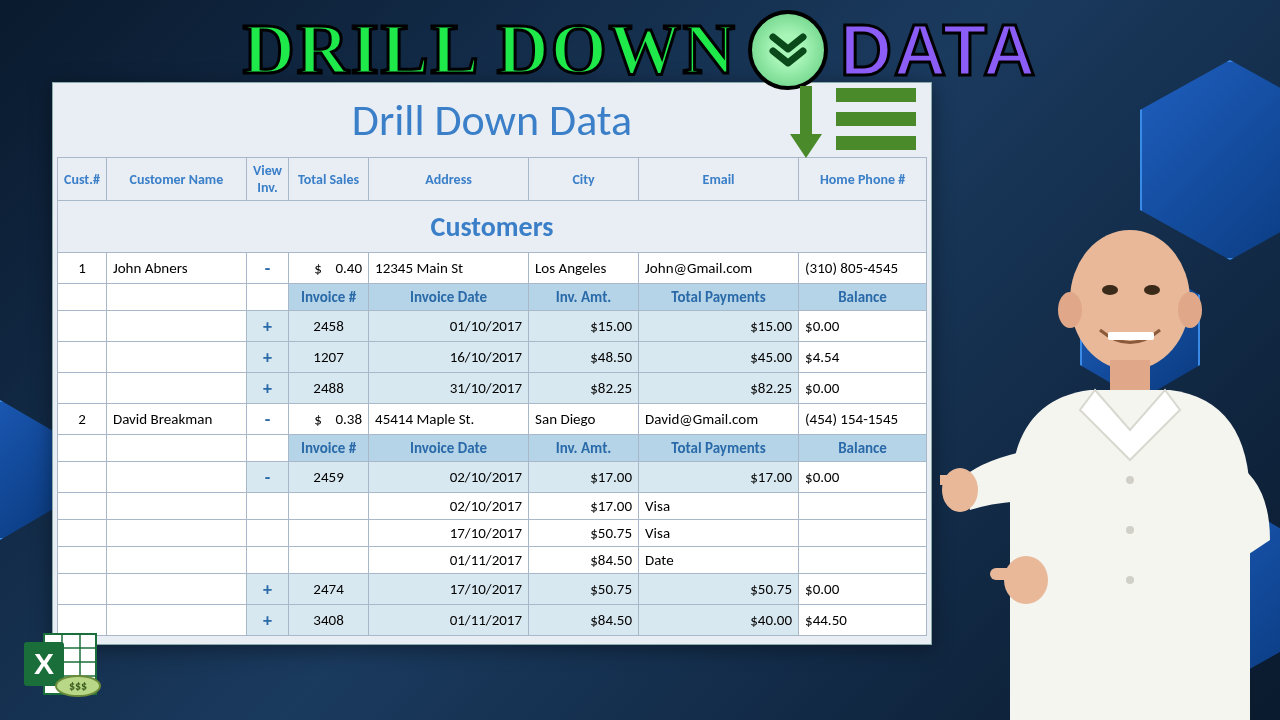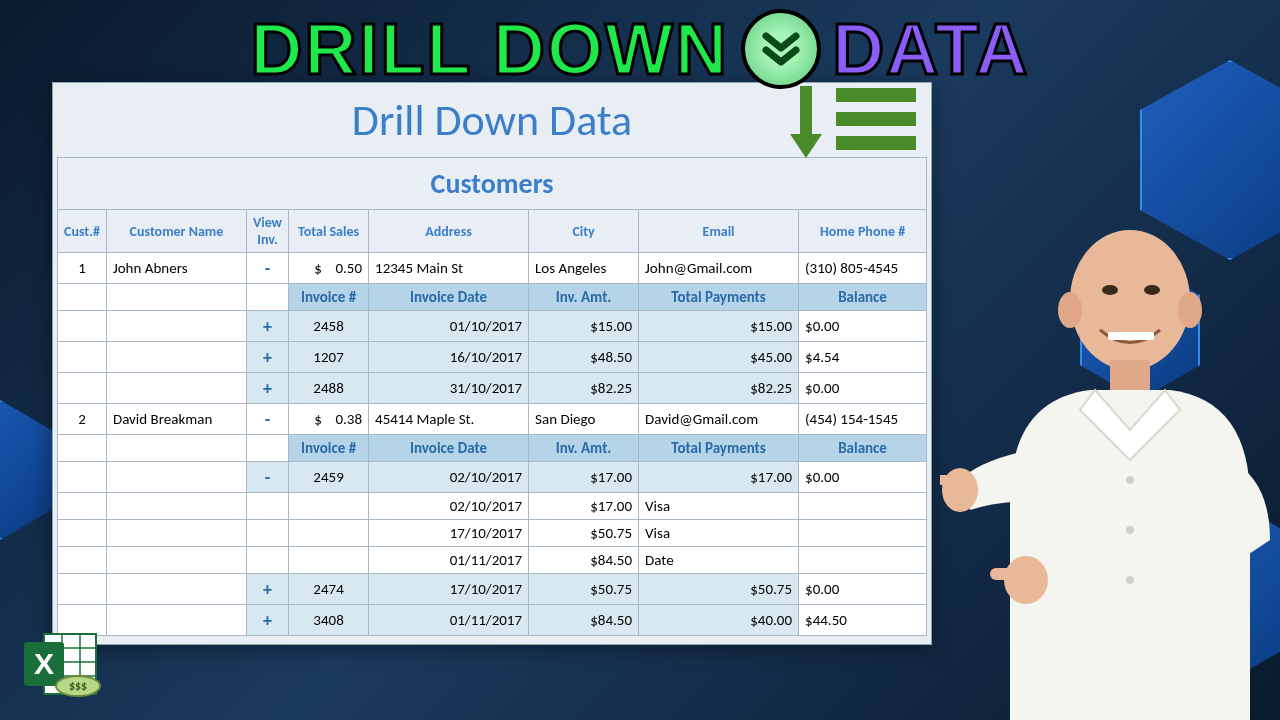--- a/index.html
+++ b/index.html
@@ -30,21 +30,21 @@
 }
 .title-word {
   font-family: Impact, 'Arial Black', sans-serif;
   font-size: 72px;
   font-weight: 900;
   letter-spacing: 2px;
   -webkit-text-stroke: 3px #000;
   display: inline-block;
   vertical-align: middle;
 }
-.title-green { color: #1ee84a; }
+.title-green { color: #1ee84a; font-family: Liberation Serif, serif; }
 .title-blue { color: #8b5cf6; text-align: center; }
 .chevron-badge {
   display: inline-block;
   width: 80px; height: 80px;
   background: radial-gradient(circle, #a8f5b8 30%, #5ac878 100%);
   border-radius: 50%;
   border: 4px solid #000;
   vertical-align: middle;
   position: relative;
   margin: 0 8px;
@@ -180,38 +180,38 @@
     <path d="M10 48 L26 72 L42 48 Z" fill="#4a8a2a"></path>
   </svg>
 </div>
 
 <div class="sheet-panel">
   <div class="sheet-title">Drill Down Data</div>
 
   <table>
     <tbody>
         <tr>
-          <td colspan="8" class="hdr-customers">Customers</td>
-        </tr>
-    <tr>
       <th class="col-head" style="width:42px;">Cust.#</th>
       <th class="col-head" style="width:140px;">Customer Name</th>
       <th class="col-head" style="width:42px;">View Inv.</th>
       <th class="col-head" style="width:80px;">Total Sales</th>
       <th class="col-head" style="width:160px;">Address</th>
       <th class="col-head" style="width:110px;">City</th>
       <th class="col-head" style="width:160px;">Email</th>
       <th class="col-head">Home Phone #</th>
     </tr>
+    <tr>
+          <td colspan="8" class="hdr-customers">Customers</td>
+        </tr>
 
     <tr>
       <td class="ctr">1</td>
       <td>John Abners</td>
       <td class="toggle">-</td>
-      <td class="num"><span>$</span>&nbsp;&nbsp;&nbsp;&nbsp;<span>0.50</span></td>
+      <td class="num"><span>$</span>&nbsp;&nbsp;&nbsp;&nbsp;<span>0.40</span></td>
       <td>12345 Main St</td>
       <td>Los Angeles</td>
       <td>John@Gmail.com</td>
       <td>(310) 805-4545</td>
     </tr>
     <tr class="sub-head-blue">
       <td style="background:#fff;"></td>
           <td style="background:#fff;"></td>
           <td style="background:#fff;"></td>
       <td>Invoice #</td>

